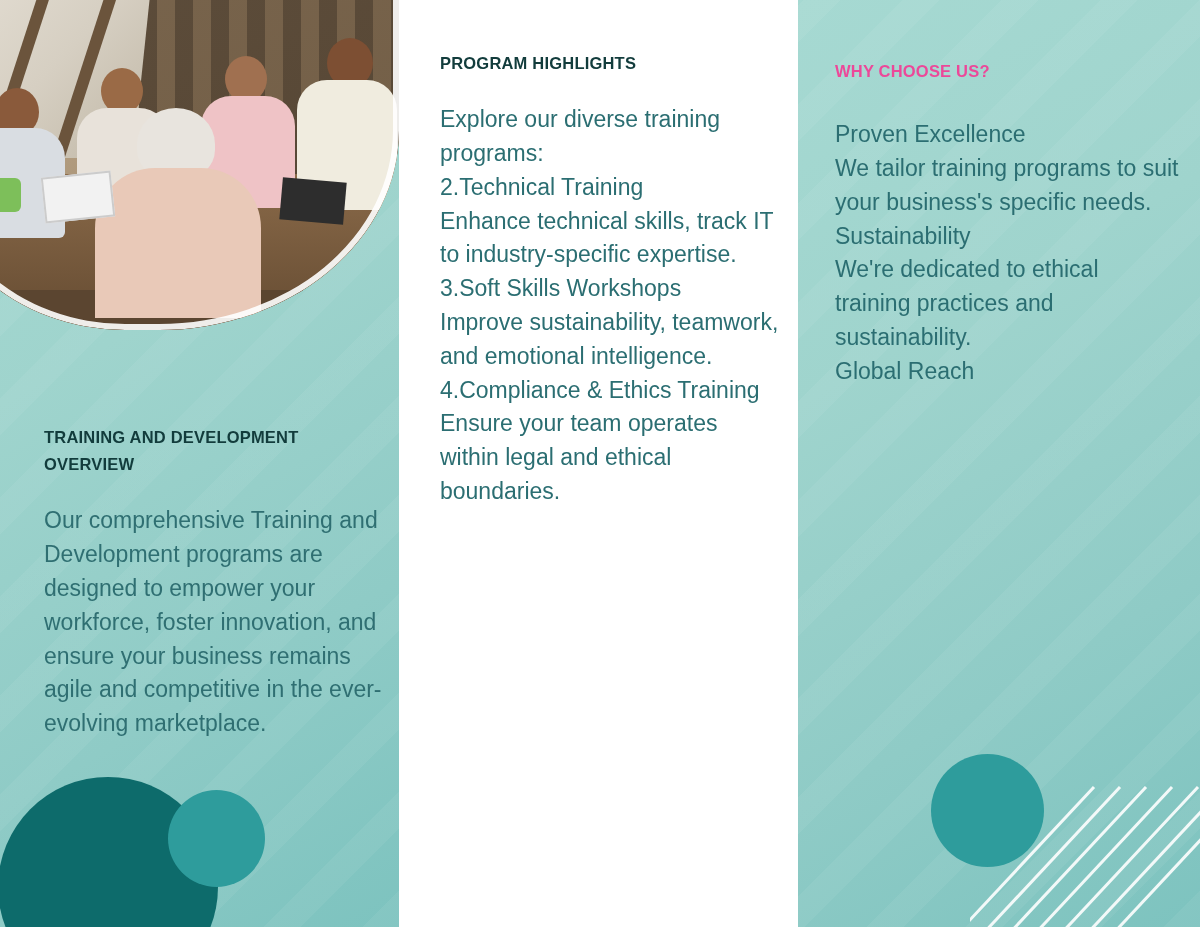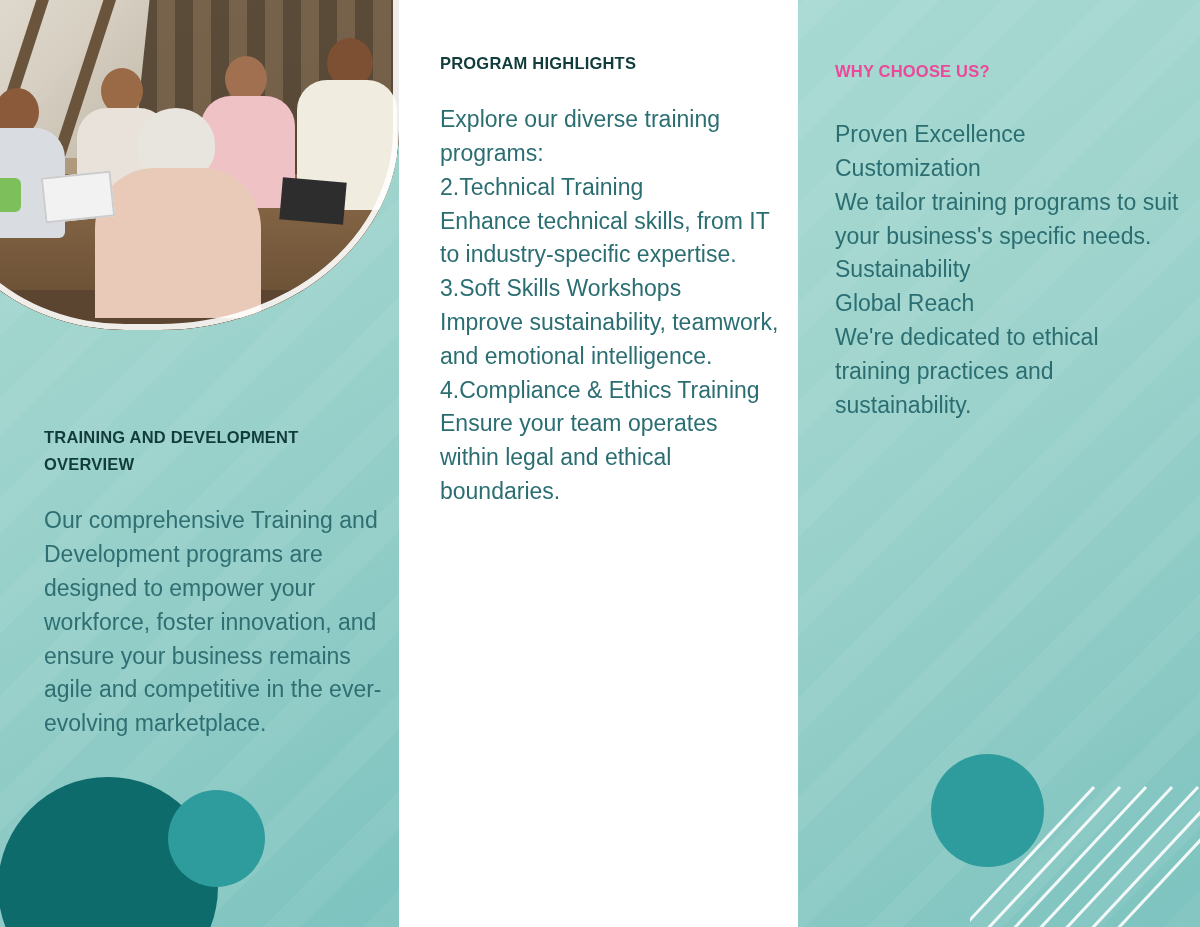--- a/index.html
+++ b/index.html
@@ -174,42 +174,41 @@
     <div class="circle c-dark-left"></div>
     <div class="circle c-teal-left"></div>
   </section>
 
   <section class="panel panel-mid">
     <div class="content mid-text">
       <h2 class="section-title">PROGRAM HIGHLIGHTS</h2>
       <div class="body-copy">
         <p class="list-line">Explore our diverse training programs:</p>
         <p class="list-line">2.Technical Training</p>
-        <p class="list-line">Enhance technical skills, from IT to industry-specific expertise.</p>
+        <p class="list-line">Enhance technical skills, track IT to industry-specific expertise.</p>
         <p class="list-line">3.Soft Skills Workshops</p>
         <p class="list-line">Improve sustainability, teamwork, and emotional intelligence.</p>
         <p class="list-line">4.Compliance &amp; Ethics Training</p>
         <p class="list-line">Ensure your team operates within legal and ethical boundaries.</p>
       </div>
     </div>
   </section>
 
   <section class="panel panel-right">
     <div class="grad-right"></div>
     <div class="sheen"></div>
 
     <div class="content right-text">
       <h2 class="section-title">WHY CHOOSE US?</h2>
       <div class="body-copy">
         <p class="list-line">Proven Excellence</p>
-        <p class="list-line">Customization</p>
         <p class="list-line">We tailor training programs to suit your business's specific needs.</p>
         <p class="list-line">Sustainability</p>
+        <p class="list-line">We're dedicated to ethical training practices and sustainability.</p>
         <p class="list-line">Global Reach</p>
-        <p class="list-line">We're dedicated to ethical training practices and sustainability.</p>
       </div>
     </div>
 
     <div class="circle c-teal-right"></div>
 
     <div class="lines">
       <svg width="240" height="230" viewBox="0 0 240 230">
         <g stroke="#ffffff" stroke-width="3" fill="none" opacity="0.9">
           <line x1="10" y1="230" x2="150" y2="80"></line>
           <line x1="36" y1="230" x2="176" y2="80"></line>

